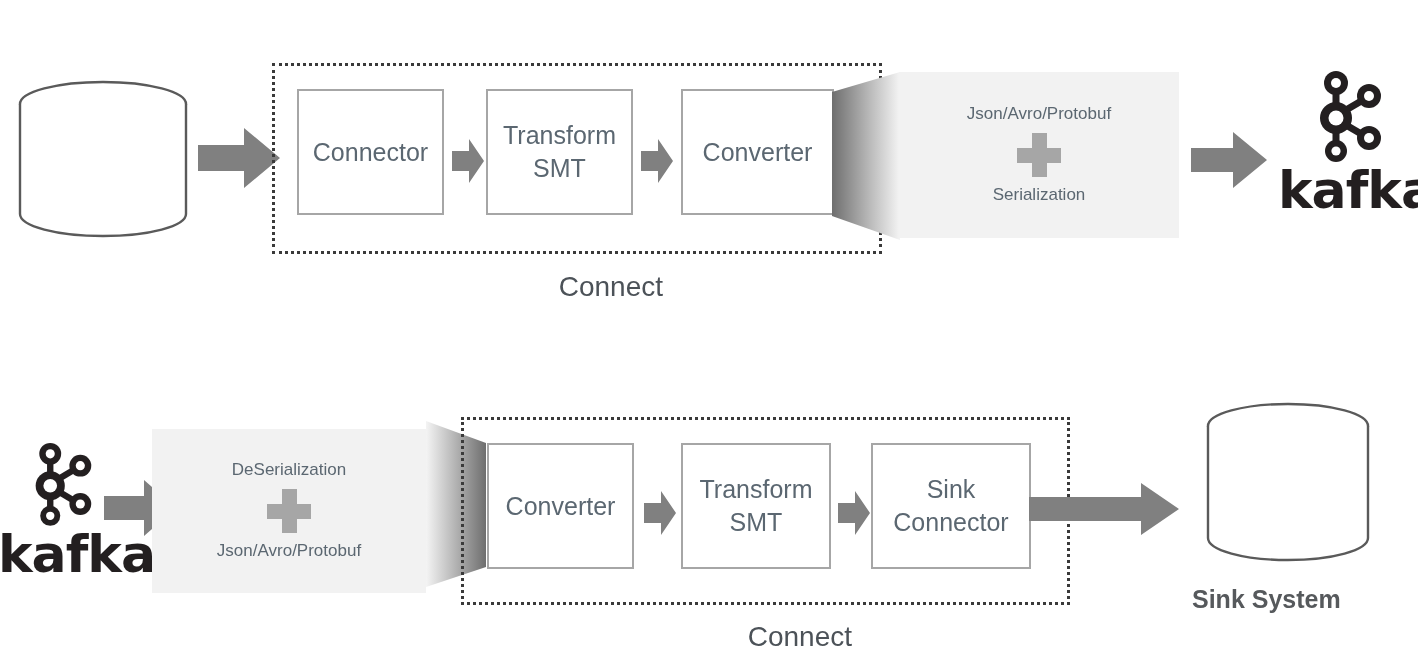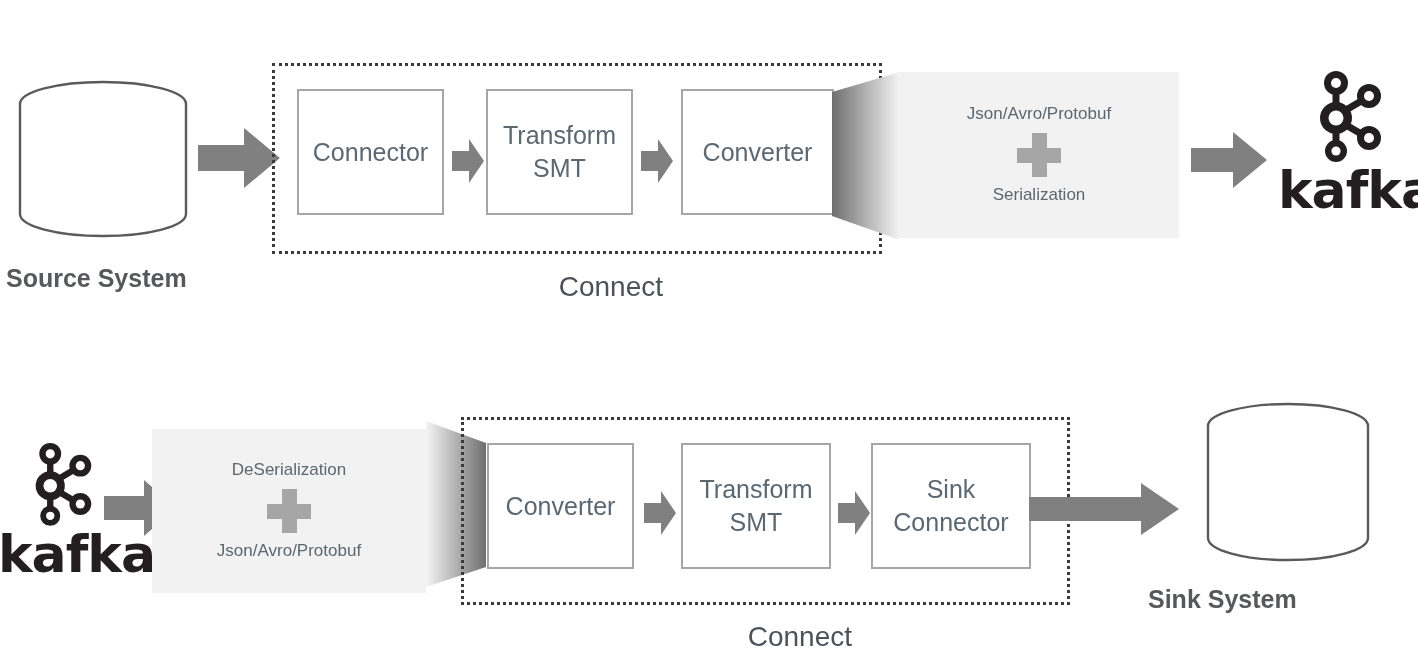--- a/index.html
+++ b/index.html
@@ -88,21 +88,20 @@
 </style>
 </head>
 <body>
 
 <div class="stage">
 
   <svg class="abs" style="left:10px;top:76px;" width="190" height="170" viewBox="0 0 190 170">
     <ellipse cx="93" cy="28" rx="83" ry="22" fill="#ffffff" stroke="#5a5a5a" stroke-width="2.4"></ellipse>
     <path d="M10,28 L10,138 A83,22 0 0 0 176,138 L176,28" fill="#ffffff" stroke="#5a5a5a" stroke-width="2.4"></path>
   </svg>
-  <div class="sys-label" style="left:6px;top:264px;">Source System</div>
 
   <svg class="abs" style="left:198px;top:128px;" width="82" height="60" viewBox="0 0 82 60">
     <polygon points="0,17 46,17 46,0 82,30 46,60 46,43 0,43" fill="#808080"></polygon>
   </svg>
 
   <div class="connect-region" style="left:272px;top:63px;width:610px;height:191px;"></div>
   <div class="connect-label" style="left:463px;top:271px;width:200px;">Connect</div>
 
   <div class="pbox" style="left:297px;top:89px;width:147px;height:126px;">
     <div>
@@ -253,15 +252,15 @@
   </div>
 
   <svg class="abs" style="left:1029px;top:483px;" width="150" height="52" viewBox="0 0 150 52">
     <polygon points="0,14 112,14 112,0 150,26 112,52 112,38 0,38" fill="#808080"></polygon>
   </svg>
 
   <svg class="abs" style="left:1201px;top:400px;" width="178" height="170" viewBox="0 0 178 170">
     <ellipse cx="87" cy="26" rx="80" ry="22" fill="#ffffff" stroke="#5a5a5a" stroke-width="2.4"></ellipse>
     <path d="M7,26 L7,138 A80,22 0 0 0 167,138 L167,26" fill="#ffffff" stroke="#5a5a5a" stroke-width="2.4"></path>
   </svg>
-  <div class="sys-label" style="left:1148px;top:585px;">Sink System</div>
+  <div class="sys-label" style="left:1192px;top:585px;">Sink System</div>
 
 </div>
 
 </body></html>

